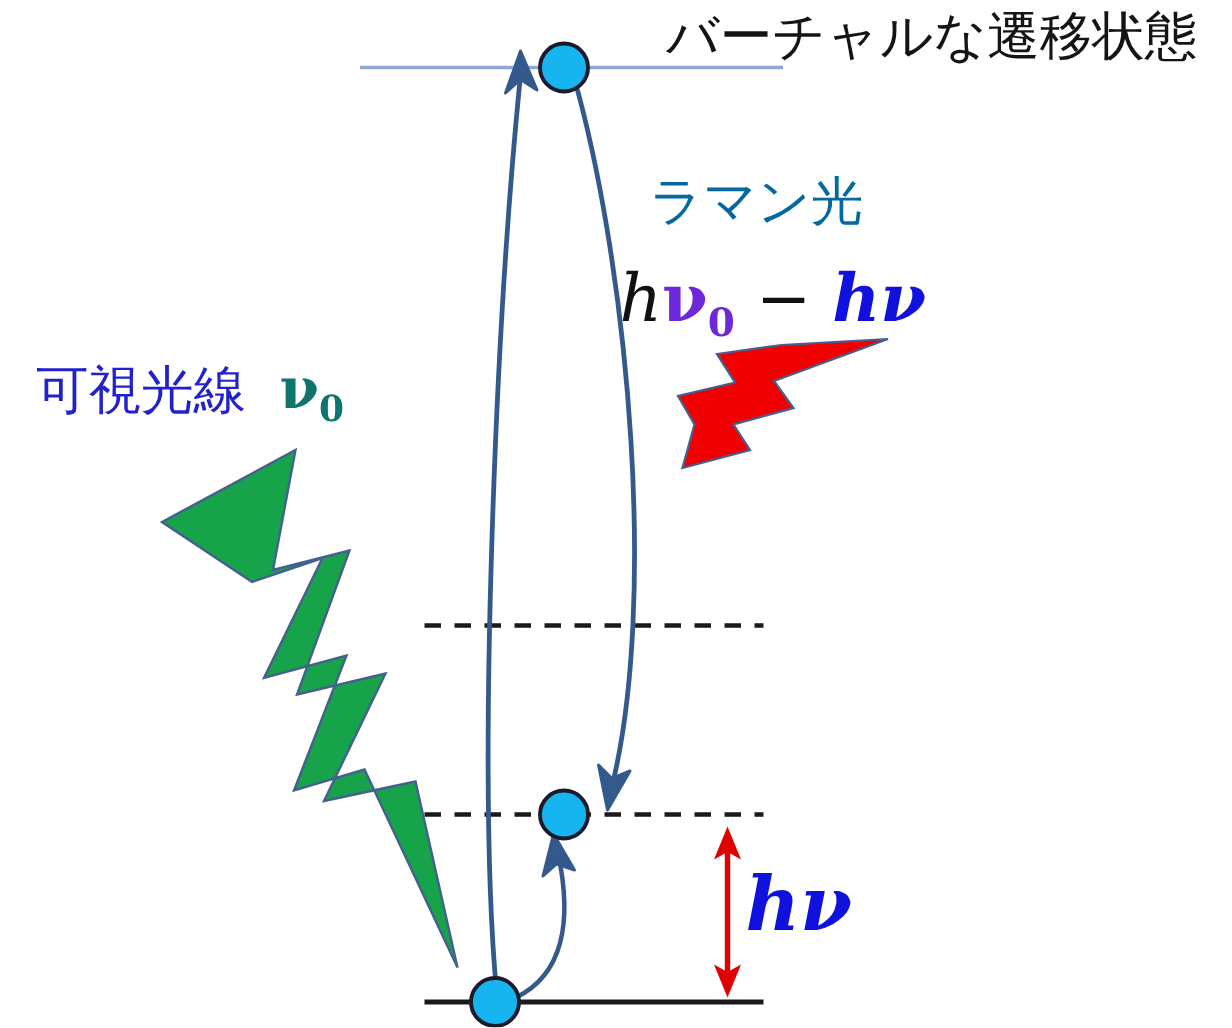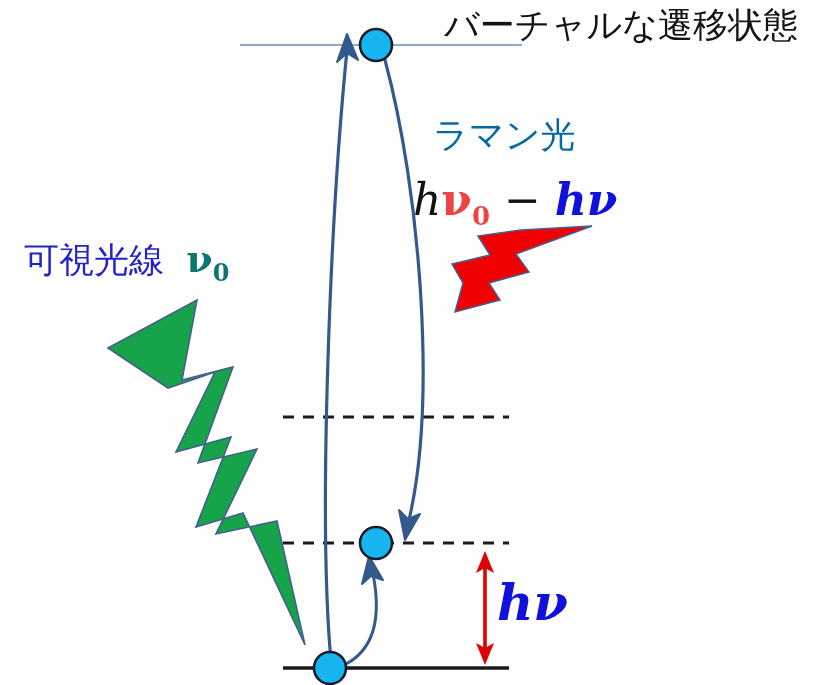--- a/index.html
+++ b/index.html
@@ -68,21 +68,21 @@
     left: 413px;
     top: 178px;
     font-size: 44px;
     font-family: "DejaVu Serif", serif;
   }
   #label-raman-formula .h1 {
     color: #111111;
     font-style: italic;
   }
   #label-raman-formula .nu0 {
-    color: #ef4444;
+    color: #6d28d9;
     font-weight: bold;
   }
   #label-raman-formula .nu0 sub {
     font-size: 26px;
   }
   #label-raman-formula .minus {
     color: #111111;
     font-style: normal;
   }
   #label-raman-formula .hnu {

